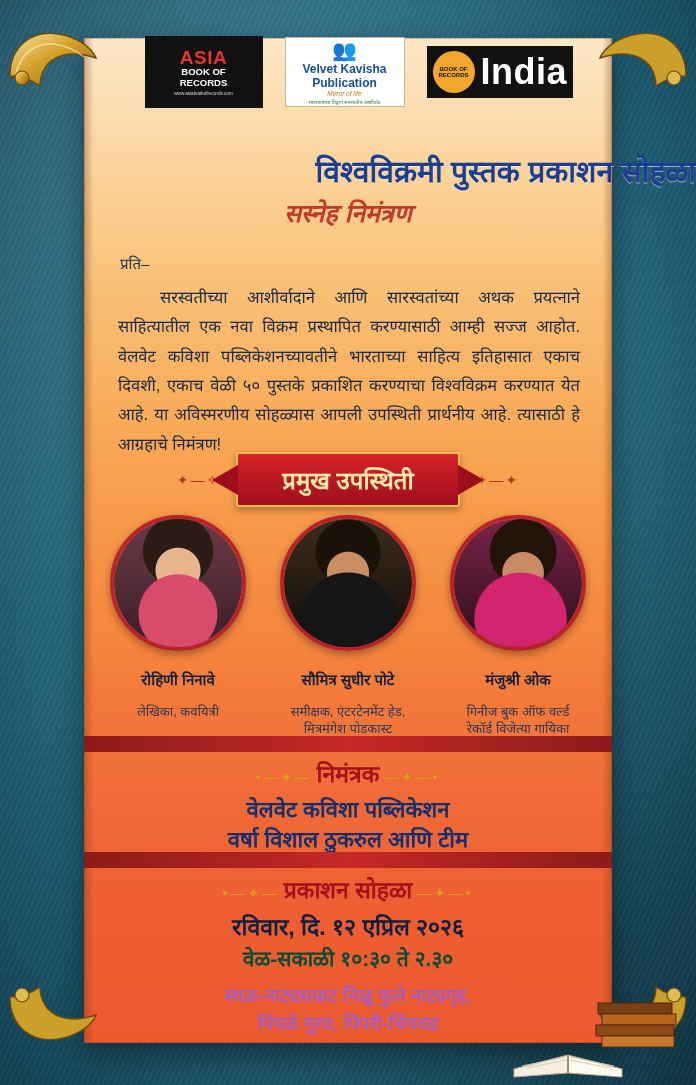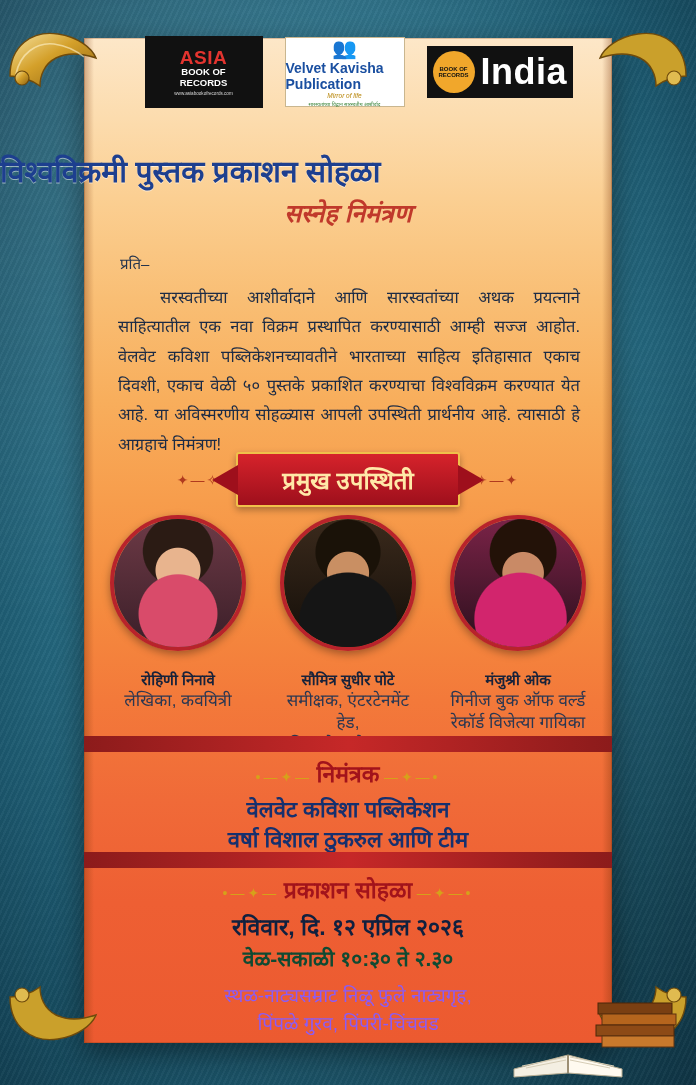--- a/index.html
+++ b/index.html
@@ -45,30 +45,30 @@
 
   
   .logos{position:absolute;left:0;right:0;top:36px;display:flex;justify-content:center;align-items:center;gap:22px;padding-left:21px;}
   .logo{background:#ffffff;display:flex;align-items:center;justify-content:center;}
   .logo-abr{width:118px;height:64px;background:#111;color:#fff;flex-direction:column;padding:4px 0;}
   .logo-abr .l1{color:#e3342f;font-weight:bold;font-size:19px;letter-spacing:.5px;line-height:1;}
   .logo-abr .l2{color:#fff;font-weight:bold;font-size:9.5px;line-height:1.15;text-align:center;}
   .logo-abr .l3{color:#d8d8d8;font-size:4.6px;margin-top:3px;}
   .logo-vkp{width:118px;height:68px;border:1px solid #c9b68f;background:#fff;flex-direction:column;justify-content:center;}
   .logo-vkp .fig{font-size:20px;line-height:1;letter-spacing:-1px;}
-  .logo-vkp .t1{color:#1a4fa0;font-weight:bold;font-size:14px;margin-top:2px;}
+  .logo-vkp .t1{color:#1a4fa0;font-weight:bold;font-size:12px;margin-top:2px;text-align:center;}
   .logo-vkp .t2{color:#b8860b;font-size:6.5px;font-style:italic;}
   .logo-vkp .t3{color:#2b7a2b;font-size:5px;margin-top:2px;}
   .logo-india{width:140px;height:52px;background:#111;color:#fff;justify-content:flex-start;gap:6px;padding-left:6px;}
   .logo-india .seal{width:42px;height:42px;border-radius:50%;background:#f1a72b;color:#111;display:flex;align-items:center;justify-content:center;font-size:6px;text-align:center;line-height:1.05;font-weight:bold;}
   .logo-india .word{color:#fff;font-weight:bold;font-size:36px;letter-spacing:.5px;}
 
   
   .title{
-    position:absolute;left:0;right:0;top:150px;text-align:left;
+    position:absolute;left:0;right:0;top:150px;text-align:right;
     font-family:"Liberation Sans", sans-serif;font-weight:bold;font-size:30px;color:#1d3f8f;
     text-shadow:0 1px 0 rgba(255,255,255,.5);
   }
   .subtitle{
     position:absolute;left:0;right:0;top:195px;text-align:center;
     font-weight:bold;font-style:italic;font-size:25px;color:#c0392b;
   }
 
   
   .to{position:absolute;left:120px;top:253px;font-size:15px;color:#24344d;}
@@ -99,21 +99,21 @@
   
   .guests{position:absolute;left:84px;width:528px;top:515px;display:flex;justify-content:center;gap:30px;}
   .guest{width:140px;text-align:center;}
   .photo{
     width:128px;height:128px;margin:0 auto;border-radius:50%;
     border:4px solid #b8232b;overflow:hidden;position:relative;
     box-shadow:0 3px 8px rgba(0,0,0,.35);
   }
   .photo .ph-inner{position:absolute;inset:0;}
   .g-name{margin-top:20px;font-weight:bold;font-size:15px;color:#17223a;line-height:1.25;}
-  .g-role{margin-top:0;font-size:17px;color:#2a3752;line-height:1.3;}
+  .g-role{margin-top:14px;font-size:13px;color:#2a3752;line-height:1.3;}
 
   
   .band{position:absolute;left:84px;width:528px;height:16px;background:linear-gradient(90deg,#8c1b1b,#c62828,#8c1b1b);}
   .center-line{position:absolute;left:84px;width:528px;text-align:center;}
   .hdr-red{font-weight:bold;font-size:23px;color:#a2131b;}
   .dots{color:#d6a11a;letter-spacing:3px;font-size:14px;}
   .big-blue{font-weight:bold;font-size:22px;color:#16306e;}
   .big-dark{font-weight:bold;font-size:23px;color:#10203f;}
   .line-time{font-weight:bold;font-size:21px;color:#0f4a32;}
   .line-venue{font-size:19px;color:#8b5cf6;}

